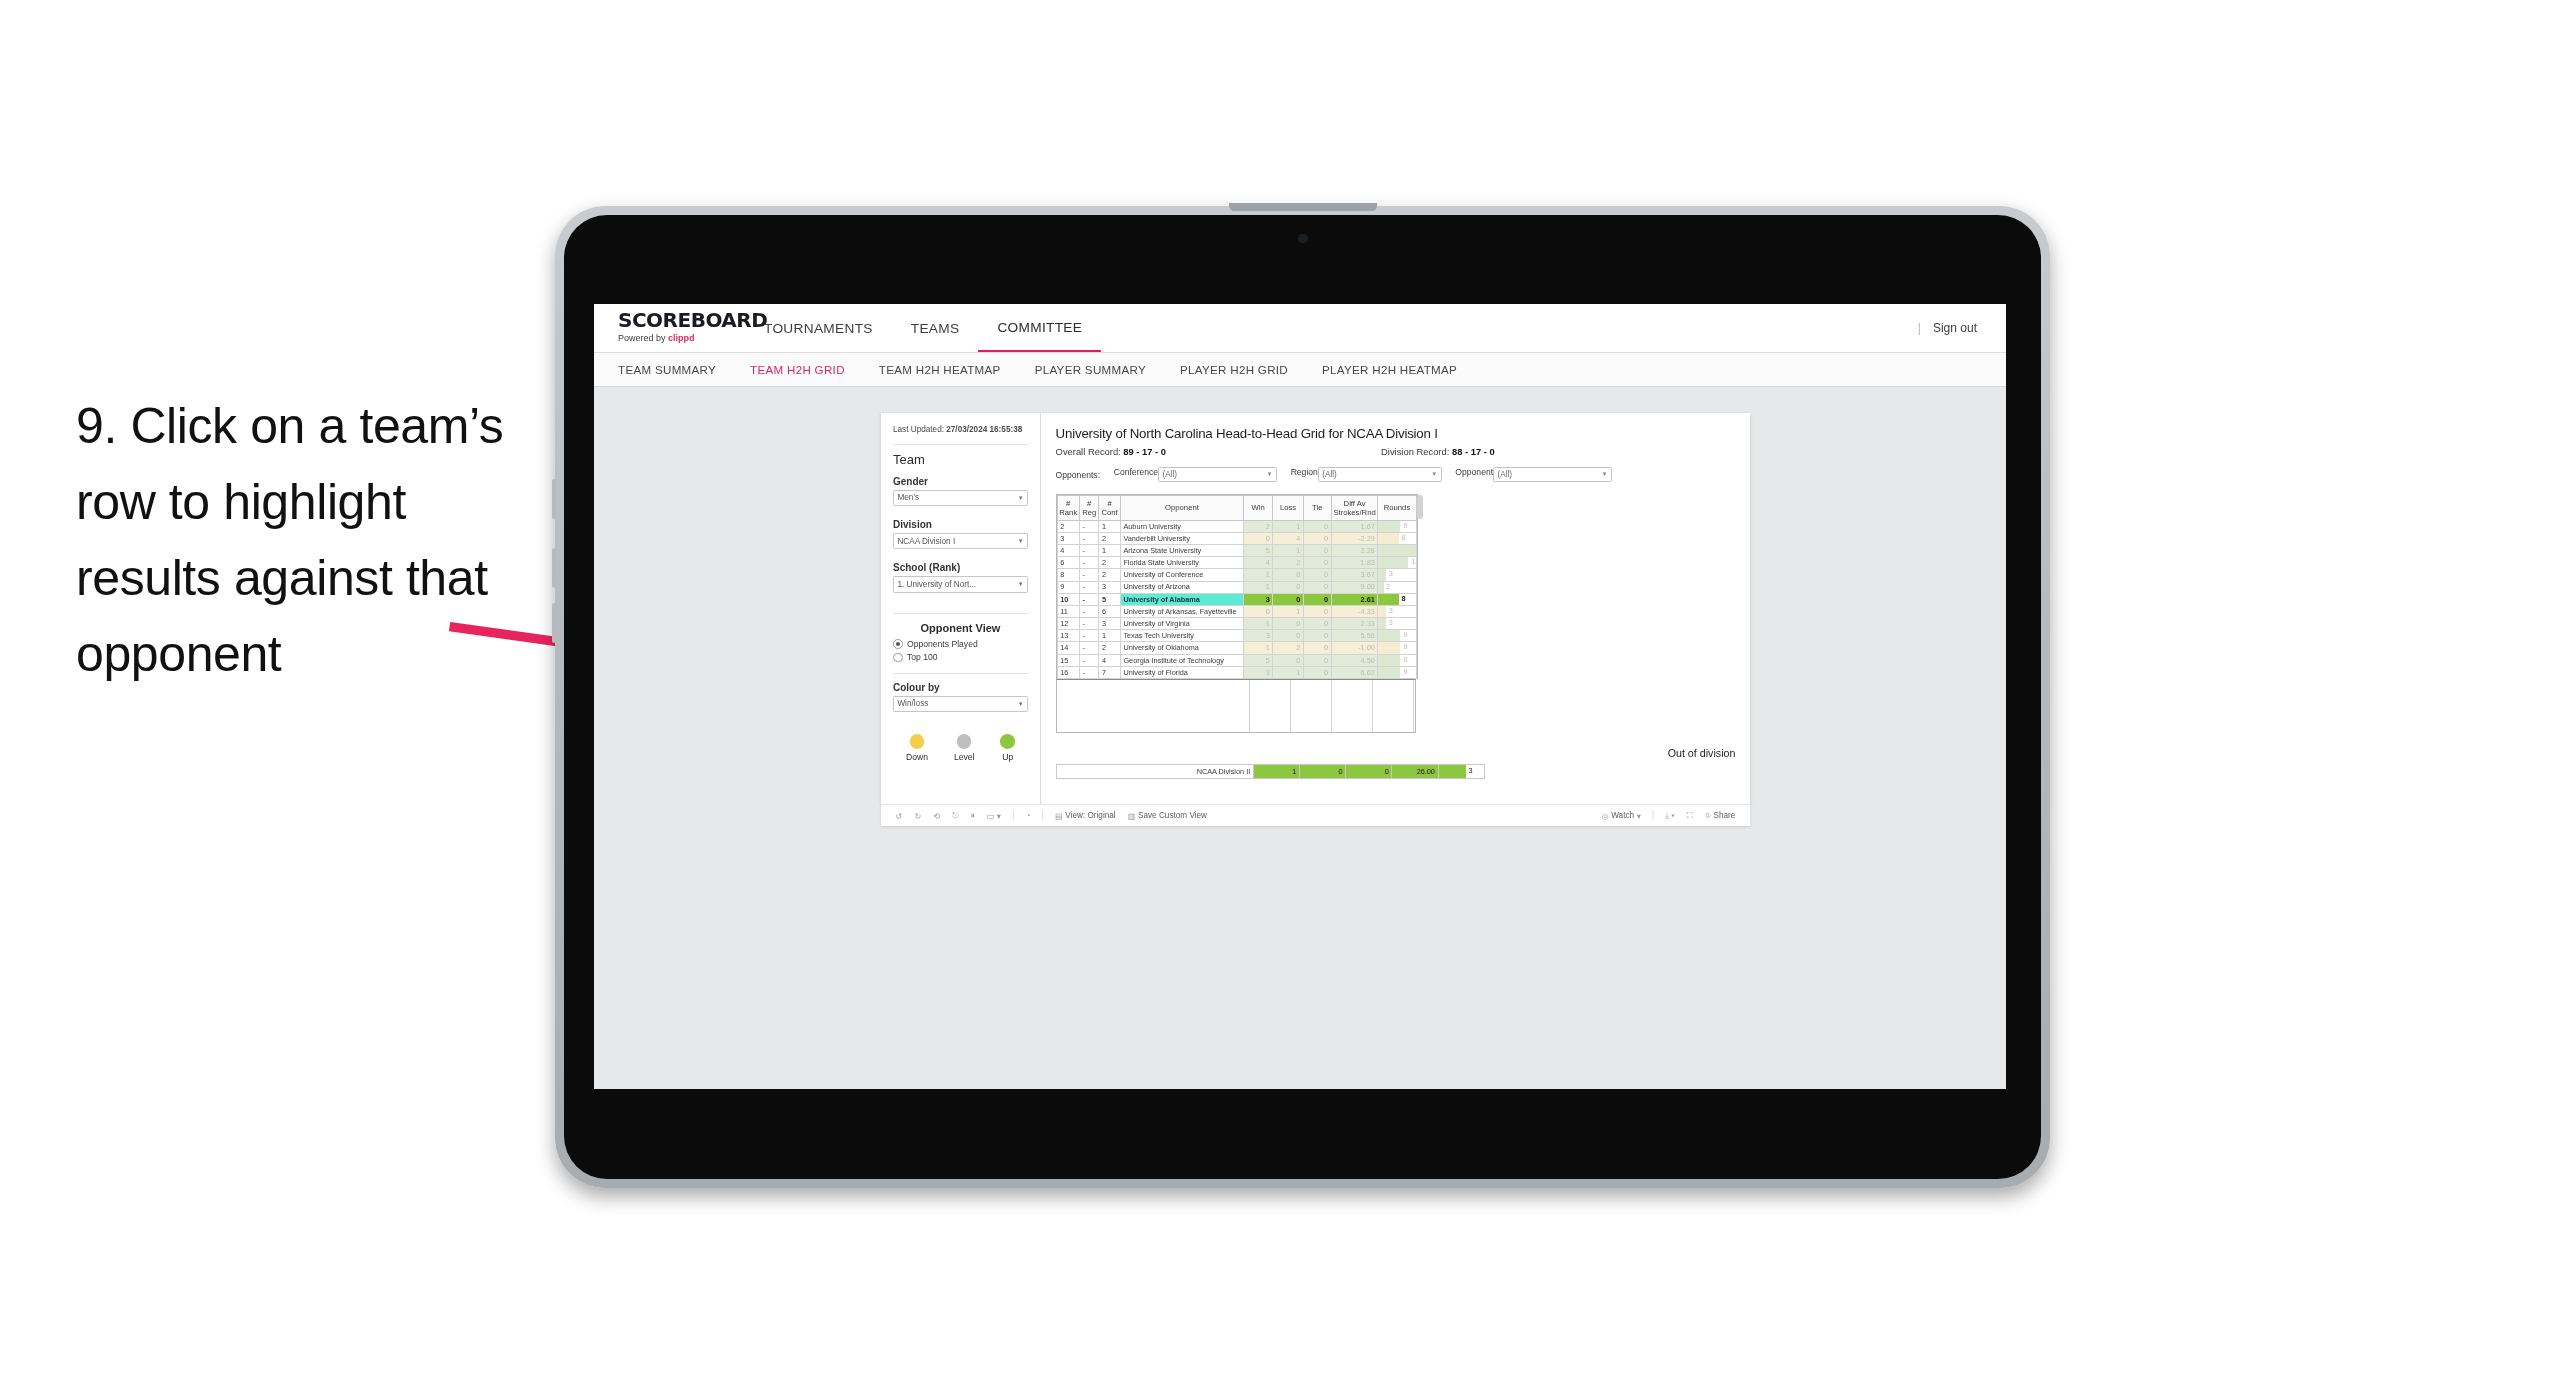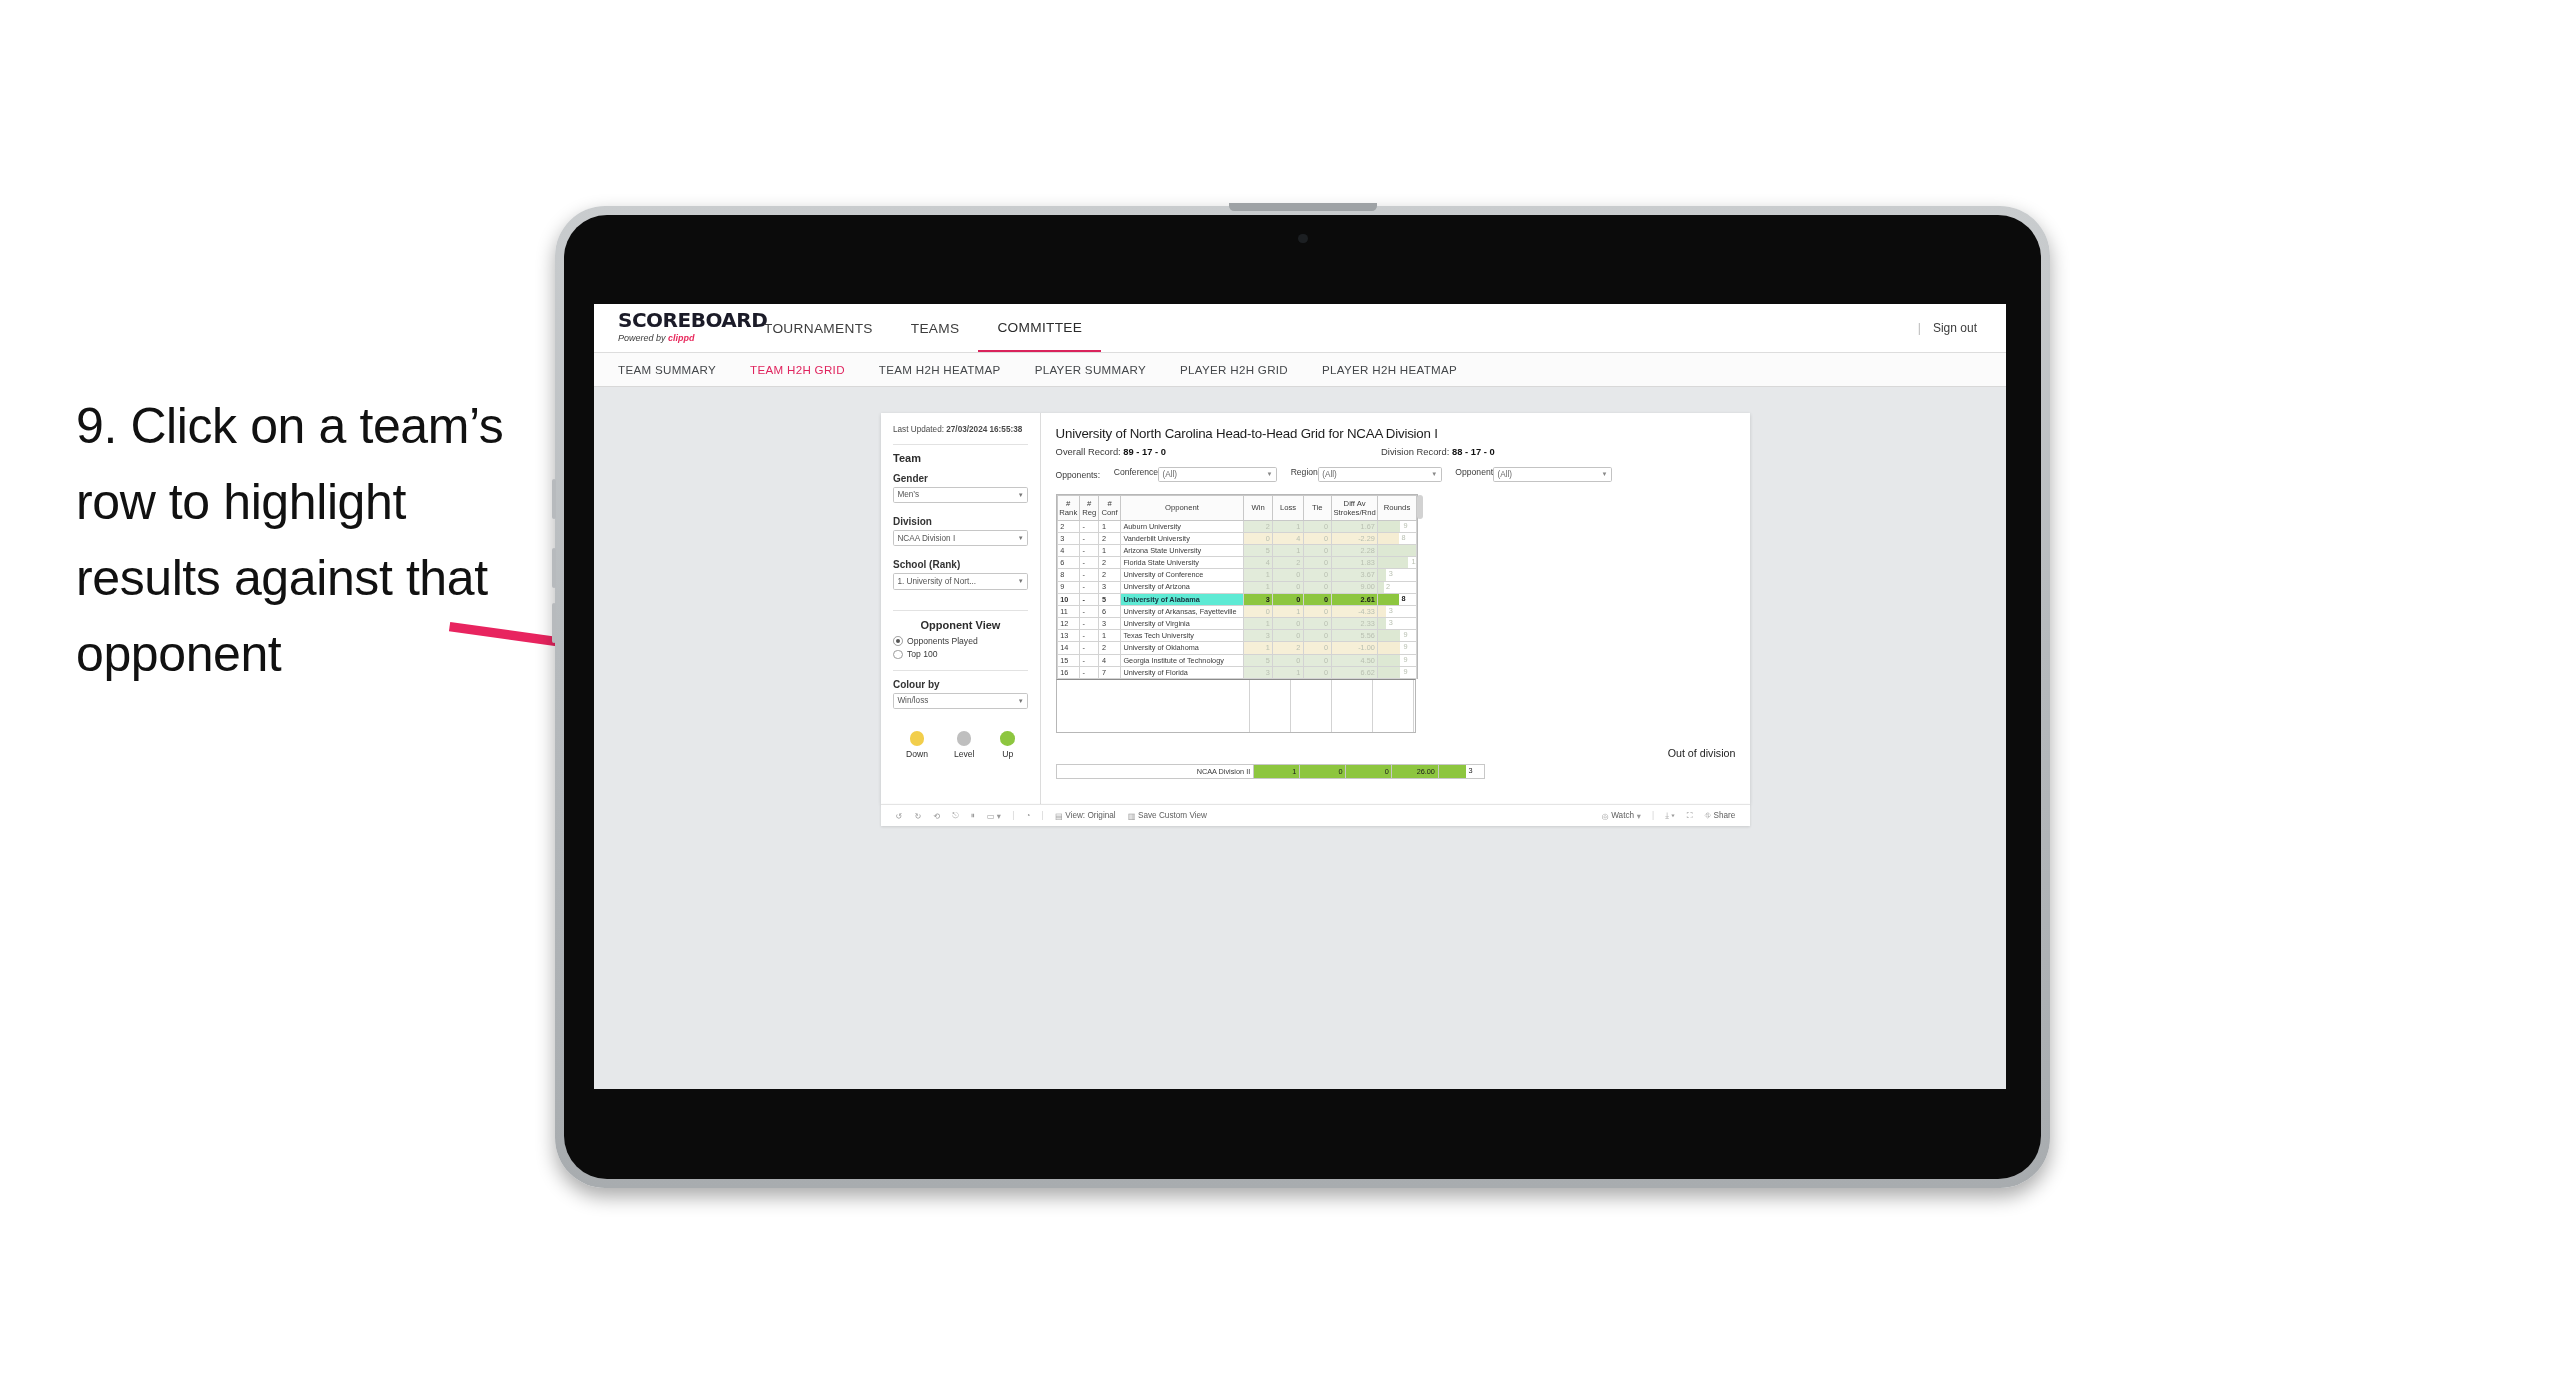--- a/index.html
+++ b/index.html
@@ -40,21 +40,21 @@
     position:absolute;left:594px;top:304px;width:1412px;height:785px;
     background:#e6e8ea;overflow:hidden;
   }
 
   
   #topnav{height:48px;background:#ffffff;display:flex;align-items:stretch;
           border-bottom:0.9px solid #dddddd;position:relative;}
   #logo{padding:6px 0 0 24px;width:151px;box-sizing:border-box;}
   #logo .lg1{font-family:"DejaVu Sans",sans-serif;font-weight:bold;font-size:20px;
              letter-spacing:-0.5px;color:#1b1b28;line-height:1;}
-  #logo .lg2{font-size:9px;color:#3b3b3b;margin-top:2.6px;font-style:italic;}
+  #logo .lg2{font-size:9px;color:#3b3b3b;margin-top:2.6px;}
   #logo .lg2 b{color:#e8285c;font-weight:bold;}
   #topnav .navlink{display:flex;align-items:center;padding:0 19px;font-size:13.7px;
         color:#3d3d3d;letter-spacing:0.3px;cursor:pointer;}
   #topnav .navlink.active{color:#2b2b2b;border-bottom:2.6px solid #d9235b;}
   #signout{margin-left:auto;display:flex;align-items:center;padding-right:29px;gap:12px;
            font-size:12px;color:#3d3d3d;}
   #signout .divider{color:#b9b9b9;}
 
   
   #subnav{height:33px;background:#fbfbfb;border-bottom:0.9px solid #d8d8d8;
@@ -66,21 +66,21 @@
   #work{position:relative;height:704px;background:#e6e8ea;}
   #sheet{position:absolute;left:287px;top:26px;width:869px;height:392px;
          background:#ffffff;box-shadow:0 0.9px 3.4px rgba(0,0,0,0.16);display:flex;}
 
   
   #sidebar{width:160px;border-right:0.9px solid #dcdcdc;box-sizing:border-box;padding:11px 12px 0 12px;
            font-size:9.4px;color:#333;}
   #lastupd{font-size:8.2px;color:#4a4a4a;line-height:1.35;}
   #lastupd b{font-weight:bold;}
   .sb-rule{border-top:0.9px solid #e2e2e2;margin:8.6px 0 7.7px 0;}
-  .sb-h{font-size:11px;font-weight:bold;color:#2d2d2d;margin-bottom:8.6px;}
+  .sb-h{font-size:13px;font-weight:normal;color:#2d2d2d;margin-bottom:8.6px;}
   .sb-lbl{font-size:10px;font-weight:bold;color:#333;margin-bottom:2.6px;}
   .sb-sel{height:14.6px;border:0.9px solid #c6c6c6;background:#fff;border-radius:1.7px;
           display:flex;align-items:center;padding:0 3.4px;font-size:8.2px;color:#555;
           margin-bottom:13px;cursor:pointer;}
   .sb-sel .caret{margin-left:auto;font-size:6px;color:#777;}
   .sb-h2{font-size:11px;font-weight:bold;color:#2d2d2d;text-align:center;margin-bottom:5.2px;}
   .radio-row{display:flex;align-items:center;gap:4.3px;font-size:8.6px;color:#3a3a3a;
              margin-bottom:3.4px;cursor:pointer;}
   .rdo{width:7.7px;height:7.7px;border:0.9px solid #9b9b9b;border-radius:50%;background:#fff;
        position:relative;flex:none;}

